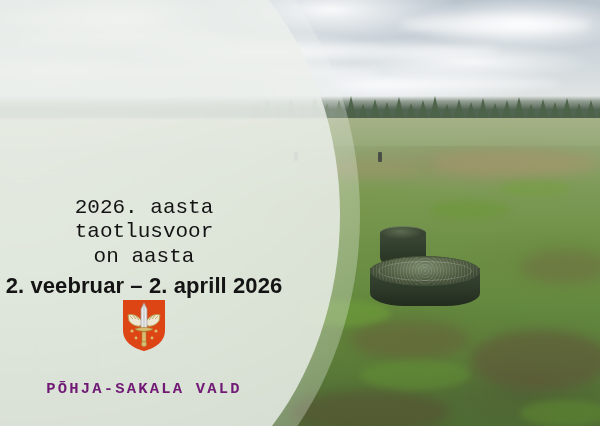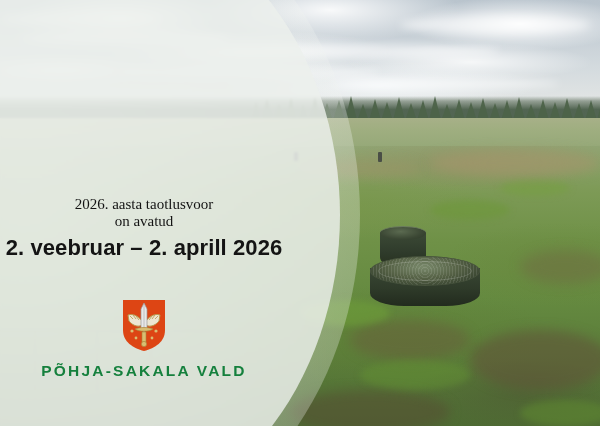--- a/index.html
+++ b/index.html
@@ -193,22 +193,22 @@
   .title-line.l2 { margin-left: -2px; }
 
   .subtitle-block {
     position: absolute;
     left: 0; top: 196px;
     width: 288px;
     text-align: center;
     color: #141414;
   }
   .sub-line {
-    font-family: Liberation Serif, serif;
-    font-size: 15px;
+    font-family: Liberation Mono, monospace;
+    font-size: 21px;
     line-height: 1.16;
     font-weight: normal;
   }
   .date-line {
     font-family: Liberation Sans, sans-serif;
     font-size: 22px;
     font-weight: bold;
     margin-top: 4px;
     letter-spacing: .1px;
   }
@@ -219,23 +219,23 @@
     left: 0; top: 298px;
     width: 288px;
     text-align: center;
   }
   .shield-wrap {
     display: inline-block;
     width: 46px;
     height: 54px;
   }
   .municipality-name {
-    margin-top: 6px;
-    color: #15803d;
-    font-family: Liberation Sans, sans-serif;
+    margin-top: 24px;
+    color: #701a75;
+    font-family: Liberation Mono, monospace;
     font-size: 15.5px;
     font-weight: bold;
     letter-spacing: 2.2px;
     white-space: nowrap;
   }
 
   
   .ghost-structure {
     position: absolute;
     left: 0px; top: 300px;
@@ -338,21 +338,21 @@
   </div>
 
   <div class="overlay-soft"></div>
   <div class="overlay-ellipse"></div>
 
   <div class="content">
 
 
     <div class="subtitle-block">
       <div class="sub-line">2026. aasta taotlusvoor</div>
-      <div class="sub-line">on avatud</div>
+      <div class="sub-line">on aasta</div>
       <div class="date-line">2. veebruar – 2. aprill 2026</div>
     </div>
 
     <div class="logo-block">
       <span class="shield-wrap">
         <svg width="46" height="54" viewBox="0 0 46 54">
           <path d="M2 2 H44 V32 C44 44 34 50 23 53 C12 50 2 44 2 32 Z" fill="#DD4514"></path>
 
           <path d="M7 17 C13 15 19 19 23 26 C18 30 12 28 8 23 Z" fill="#EDE6D2" stroke="#B99A4E" stroke-width="1"></path>
           <path d="M9 18 L12 21 M12 17 L15 21 M15 18 L18 22" stroke="#B99A4E" stroke-width=".8" fill="none"></path>

